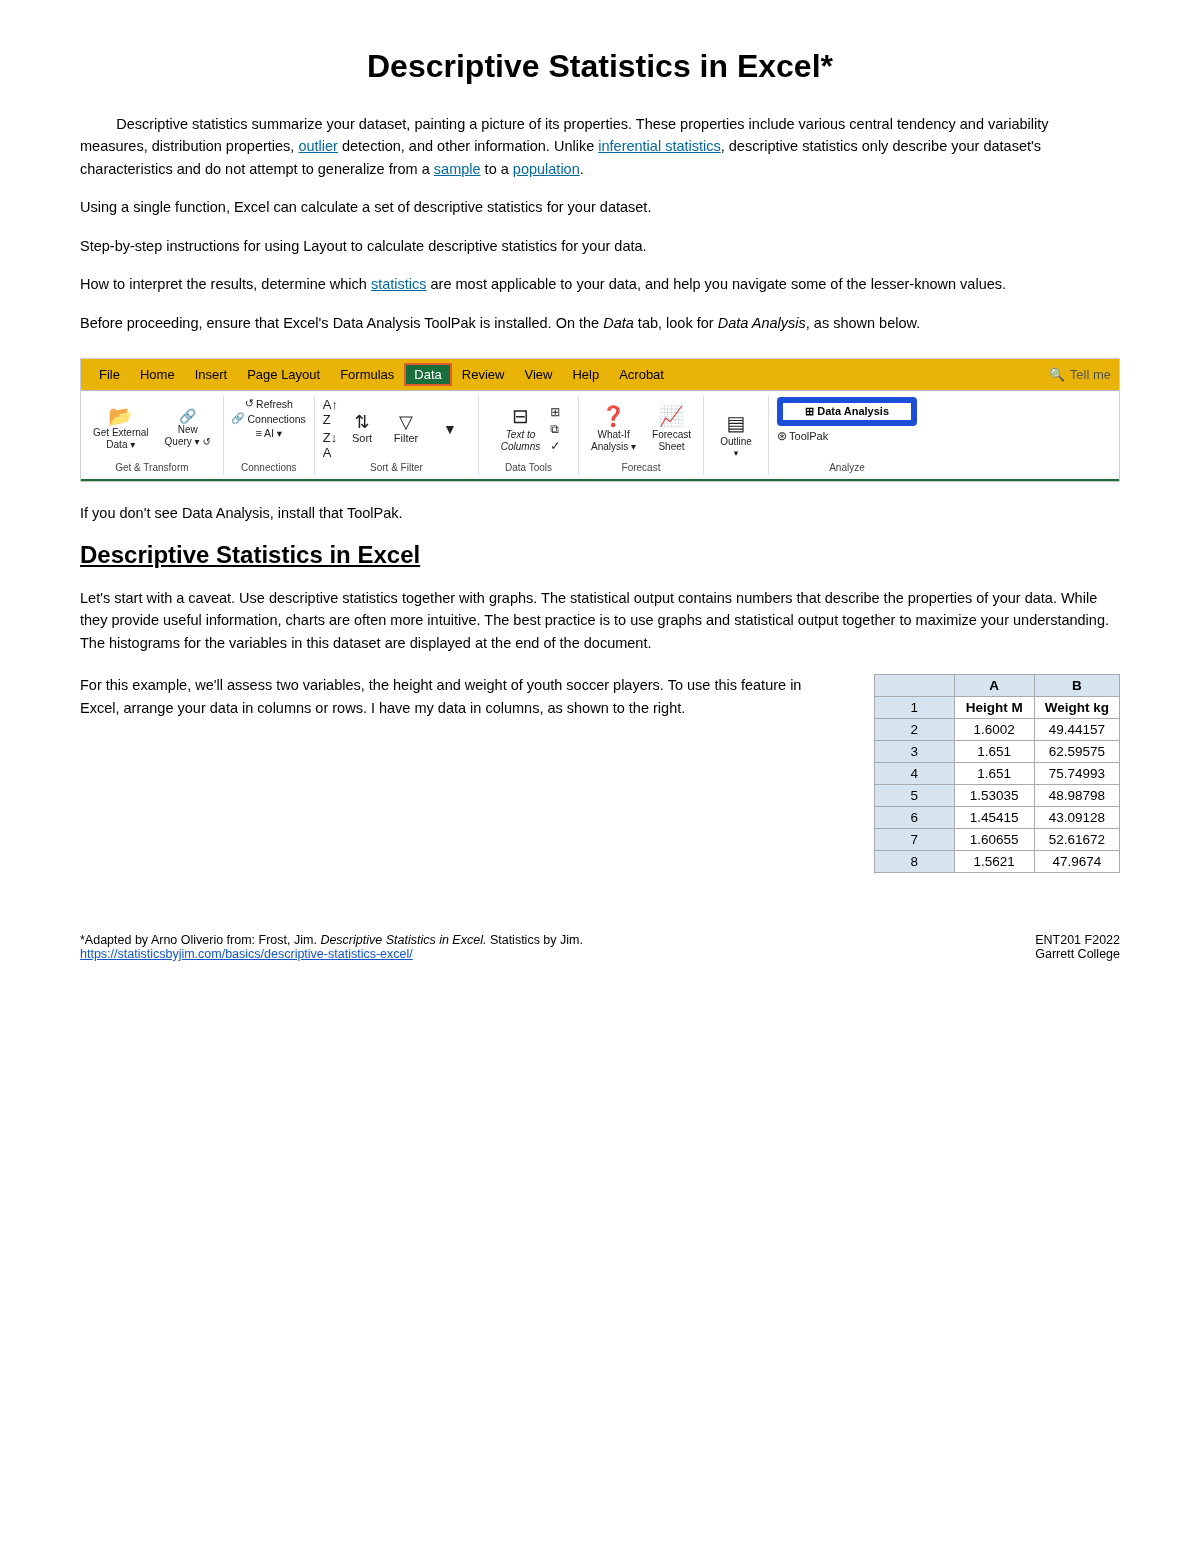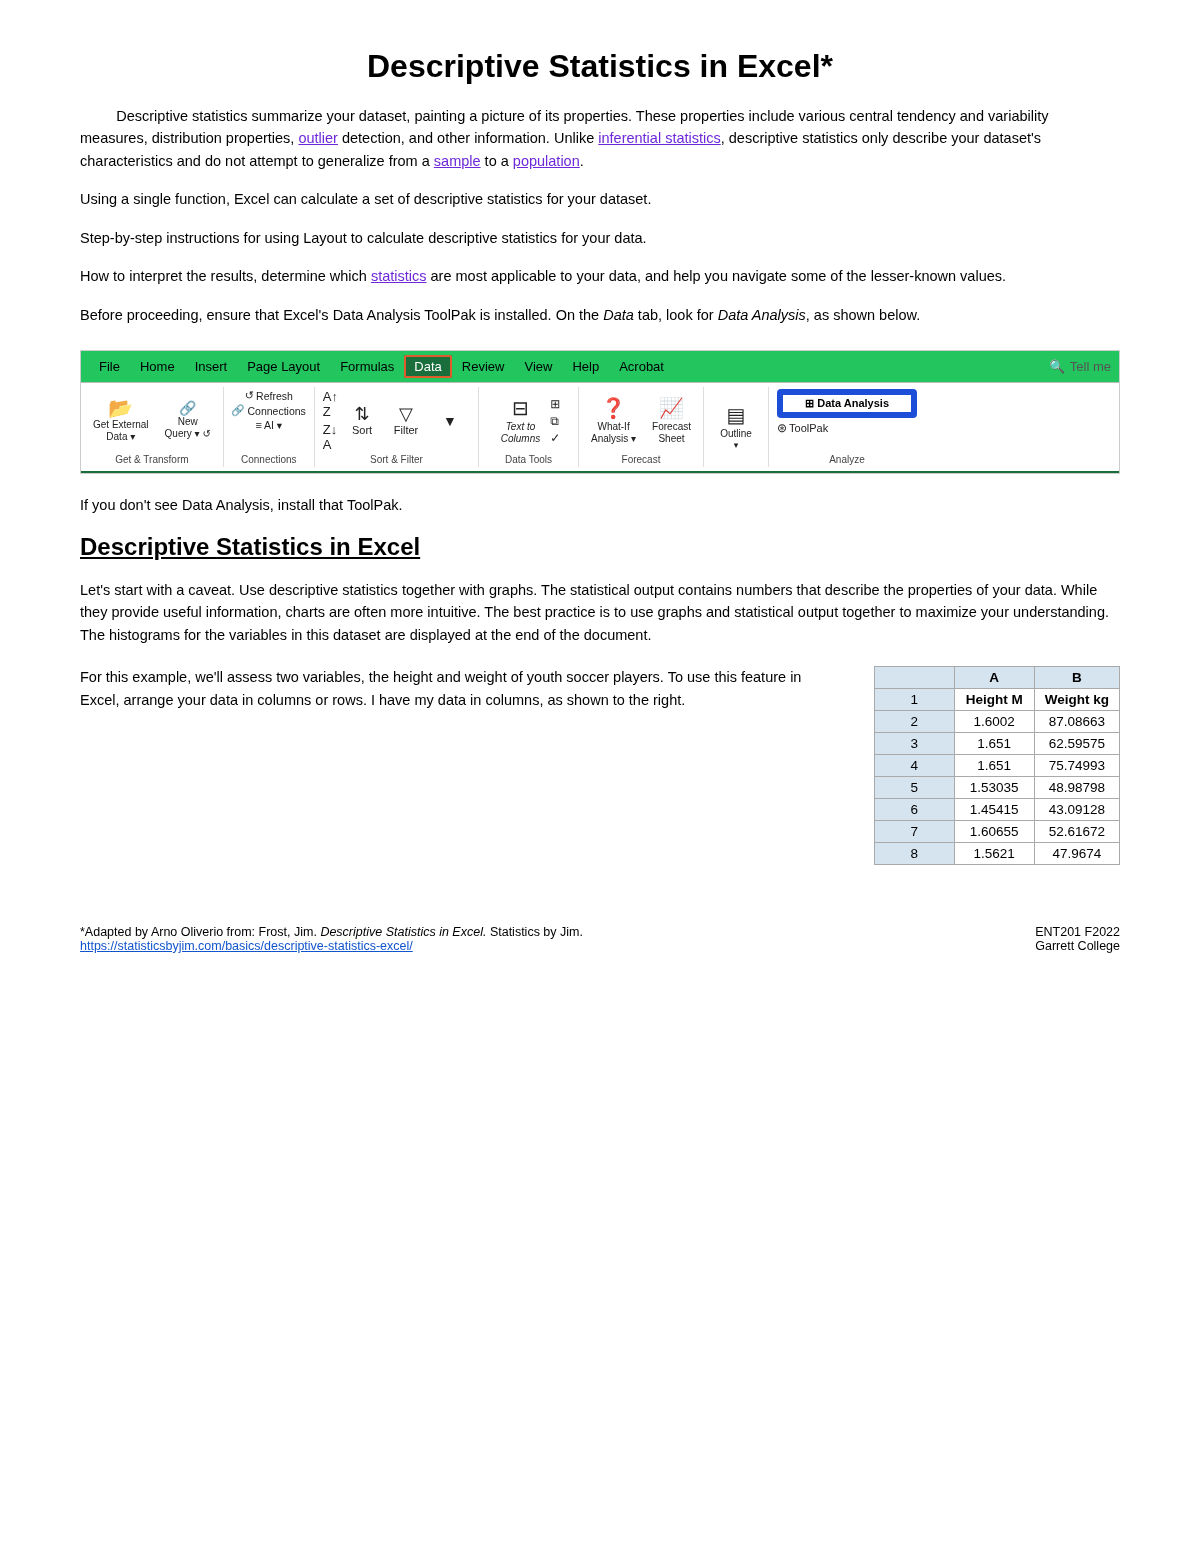--- a/index.html
+++ b/index.html
@@ -11,33 +11,33 @@
       width: 1200px;
       min-height: 1553px;
       padding: 48px 80px 60px 80px;
     }
 
     
     .page-title {
       text-align: center;
       font-size: 32px;
       font-weight: bold;
-      margin-bottom: 20px;
+      margin-bottom: 28px;
       font-family: Arial, sans-serif;
     }
 
     
     .body-text {
       font-family: Arial, sans-serif;
       font-size: 14.5px;
       line-height: 1.55;
       margin-bottom: 16px;
     }
     .body-text a, .inline-link {
-      color: #6d28d9;
+      color: #0369a1;
       text-decoration: underline;
     }
     .indent {
       text-indent: 2.5em;
     }
 
     
     .section-heading {
       font-family: Arial, sans-serif;
       font-size: 24px;
@@ -51,21 +51,21 @@
       border: 1px solid #ccc;
       margin: 24px 0 20px 0;
       overflow: hidden;
       font-family: Arial, sans-serif;
     }
 
     
     .ribbon-tabs {
       display: flex;
       align-items: center;
-      background: #22c55e;
+      background: #eab308;
       border-bottom: 1px solid #bbb;
       padding: 0 8px;
       height: 32px;
     }
     .ribbon-tab {
       padding: 4px 10px;
       font-size: 13px;
       color: #000;
       cursor: pointer;
     }
@@ -411,21 +411,21 @@
       </thead>
       <tbody>
         <tr>
           <td class="row-num">1</td>
           <td class="data-col-header">Height M</td>
           <td class="data-col-header">Weight kg</td>
         </tr>
         <tr>
           <td class="row-num">2</td>
           <td class="data-value">1.6002</td>
-          <td class="data-value">87.08663</td>
+          <td class="data-value">49.44157</td>
         </tr>
         <tr>
           <td class="row-num">3</td>
           <td class="data-value">1.651</td>
           <td class="data-value">62.59575</td>
         </tr>
         <tr>
           <td class="row-num">4</td>
           <td class="data-value">1.651</td>
           <td class="data-value">75.74993</td>

